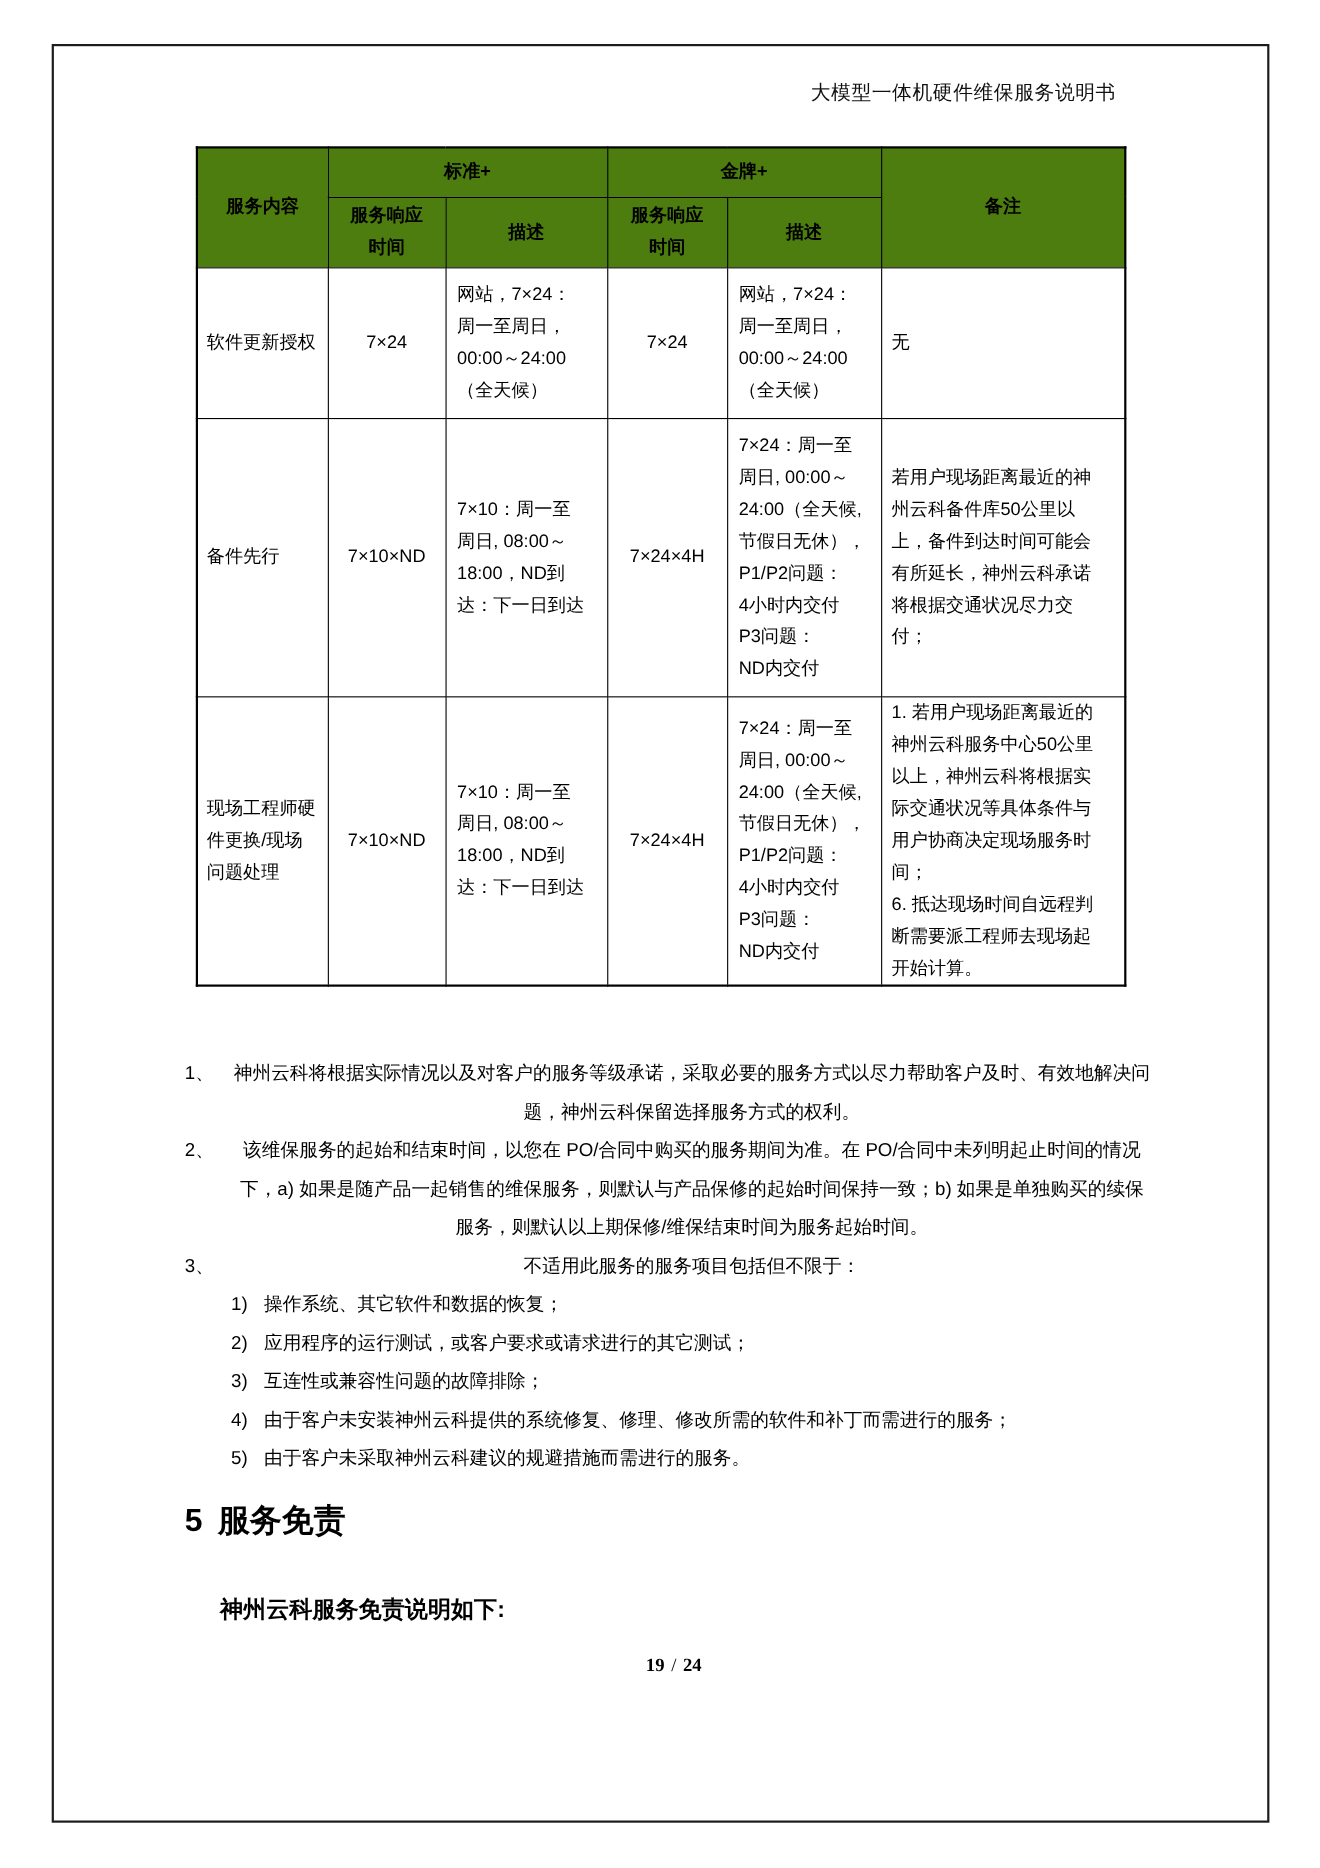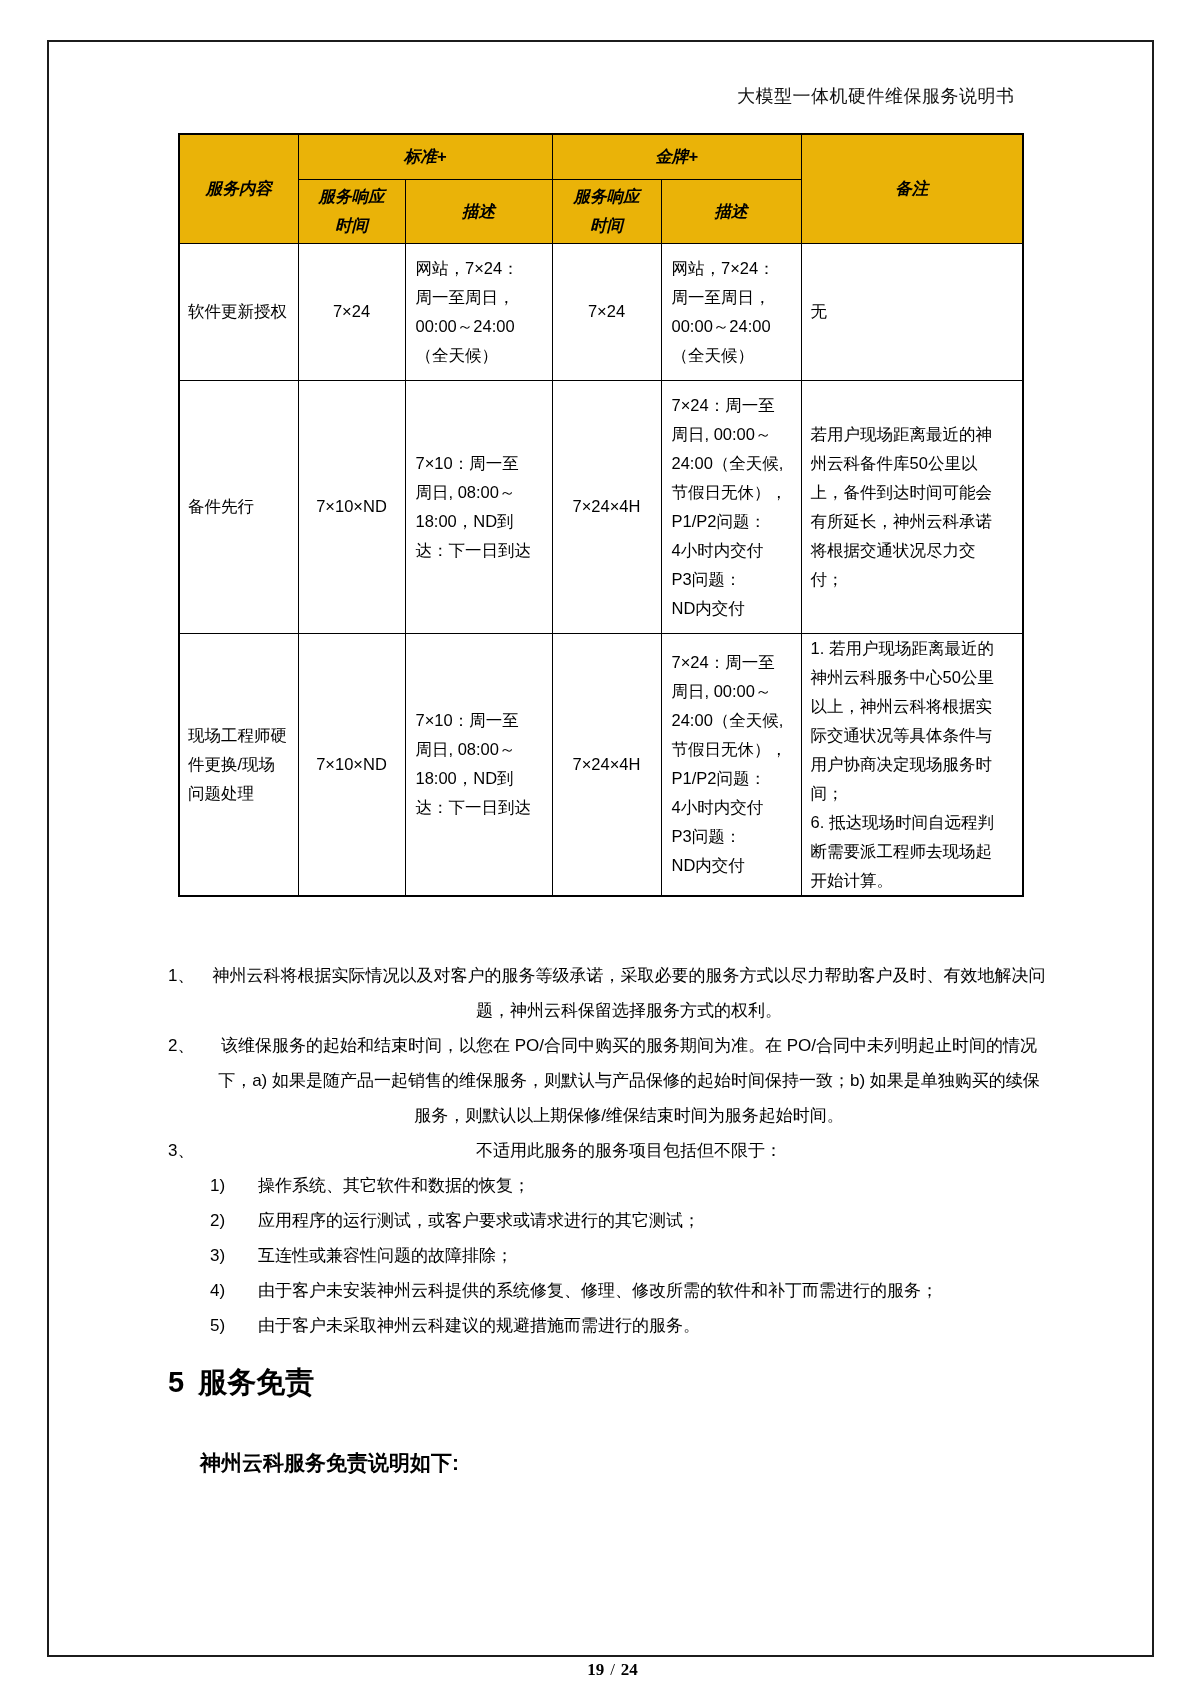--- a/index.html
+++ b/index.html
@@ -7,55 +7,55 @@
   .canvas {
     position:relative; width:1200px; height:1698px; background:#ffffff;
     font-family:"Liberation Sans","DejaVu Sans",sans-serif; color:#000;
     overflow:hidden;
   }
   .page-border {
     position:absolute; left:47px; top:40px; width:1107px; height:1617px;
     border:2px solid #1c1c1c;
   }
   .doc-header {
-    position:absolute; left:737px; top:84px; font-family:"Liberation Serif","DejaVu Serif",serif;
+    position:absolute; left:737px; top:72px; font-family:"Liberation Serif","DejaVu Serif",serif;
     font-size:18px; letter-spacing:0.5px; color:#111;
   }
   table.svc {
     position:absolute; left:178px; top:133px; width:844px;
     border-collapse:collapse; table-layout:fixed;
     border:2px solid #000;
   }
   table.svc td { border:1.5px solid #000; vertical-align:middle; font-size:16.5px; line-height:29px; }
-  td.th { background:#eab308; font-weight:bold; text-align:center; font-size:17px; white-space:pre-line;font-style:italic; }
+  td.th { background:#4d7c0f; font-weight:bold; text-align:center; font-size:17px; white-space:pre-line; }
   td.hdr-resp { padding:0 14px; }
   td.time { text-align:center; }
   td.svc-name { text-align:left; padding:12px 8px; white-space:pre-line; }
   td.desc { text-align:left; padding:10px 10px; white-space:pre-line; }
   td.remark { text-align:left; padding:0 9px; white-space:pre-line; }
   .notes {
     position:absolute; left:168px; top:958px; width:880px;
     font-size:17px; line-height:35px;
   }
   .notes-label { font-weight:bold; }
   .note-item { display:flex; }
   .note-item .num { width:42px; flex:0 0 42px; }
   .note-item .txt { flex:1;text-align:center; }
   .sub-item { display:flex; margin-left:42px; }
   .sub-item .num { width:30px; flex:0 0 30px; }
-  .sub-item .txt { flex:1;margin-left:18px; }
+  .sub-item .txt { flex:1; }
   .section-heading {
     position:absolute; left:168px; top:1363px; font-size:29px; font-weight:bold; color:#000;
   }
   .section-heading .sec-num { margin-right:14px; }
   .sub-title {
     position:absolute; left:200px; top:1449px; font-size:21px; font-weight:bold;
   }
   .page-footer {
-    position:absolute; left:0; right:0; top:1660px; text-align:center;
+    position:absolute; left:0; right:0; top:1504px; text-align:center;
     font-family:"Liberation Serif","DejaVu Serif",serif; font-size:17px; font-weight:bold;padding-left:25px;
   }
   .page-footer .sep { font-weight:normal; padding:0 6px; }
 </style>
 </head>
 <body>
 
 <div class="canvas">
   <div class="page-border"></div>
 

